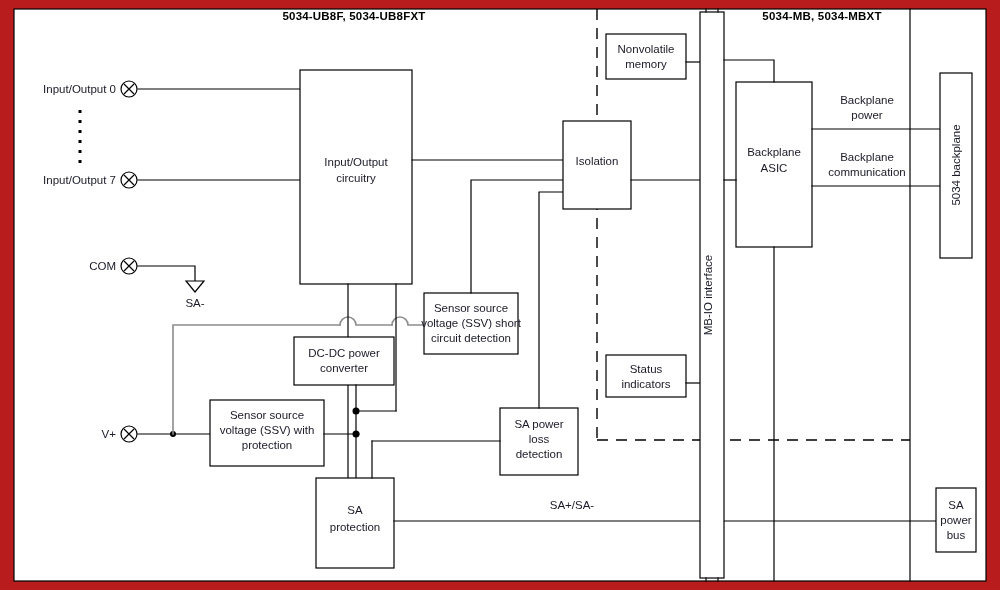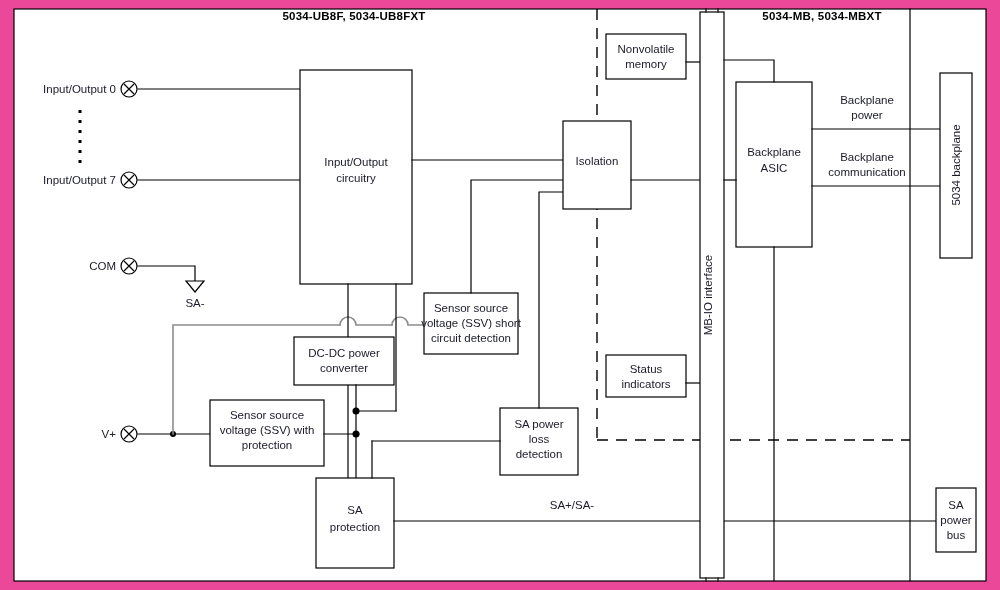--- a/index.html
+++ b/index.html
@@ -1,19 +1,19 @@
 <!DOCTYPE html>
 <html><head>
 <meta charset="utf-8">
 <style>
   html,body{margin:0;padding:0;background:#ffffff;}
   #root{
     position:relative;
     width:1000px;height:590px;
-    background:#ec4899;
+    background:#b91c1c;
     font-family:"Liberation Sans","DejaVu Sans",sans-serif;
     overflow:hidden;
   }
   svg#canvas{position:absolute;left:0;top:0;width:1000px;height:590px;}
   .blk{fill:#ffffff;stroke:#000000;stroke-width:1.2;}
   .wire{stroke:#000000;stroke-width:1.2;fill:none;stroke-linecap:square;}
   .wire-gray{stroke:#8d8d8d;stroke-width:1.6;fill:none;stroke-linecap:square;}
   .wire-dash{stroke:#000000;stroke-width:1.4;fill:none;stroke-dasharray:11 8;}
   .dotline{stroke:#000000;stroke-width:3;fill:none;stroke-dasharray:3 7;stroke-linecap:butt;}
   .dot{fill:#000000;}

